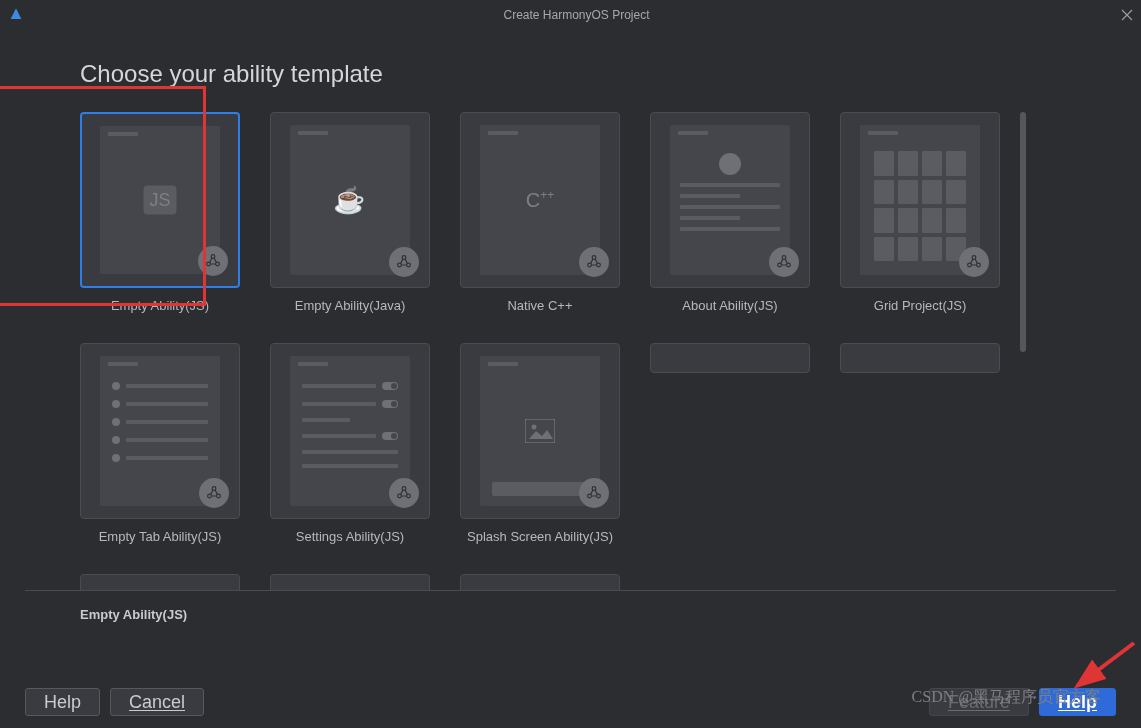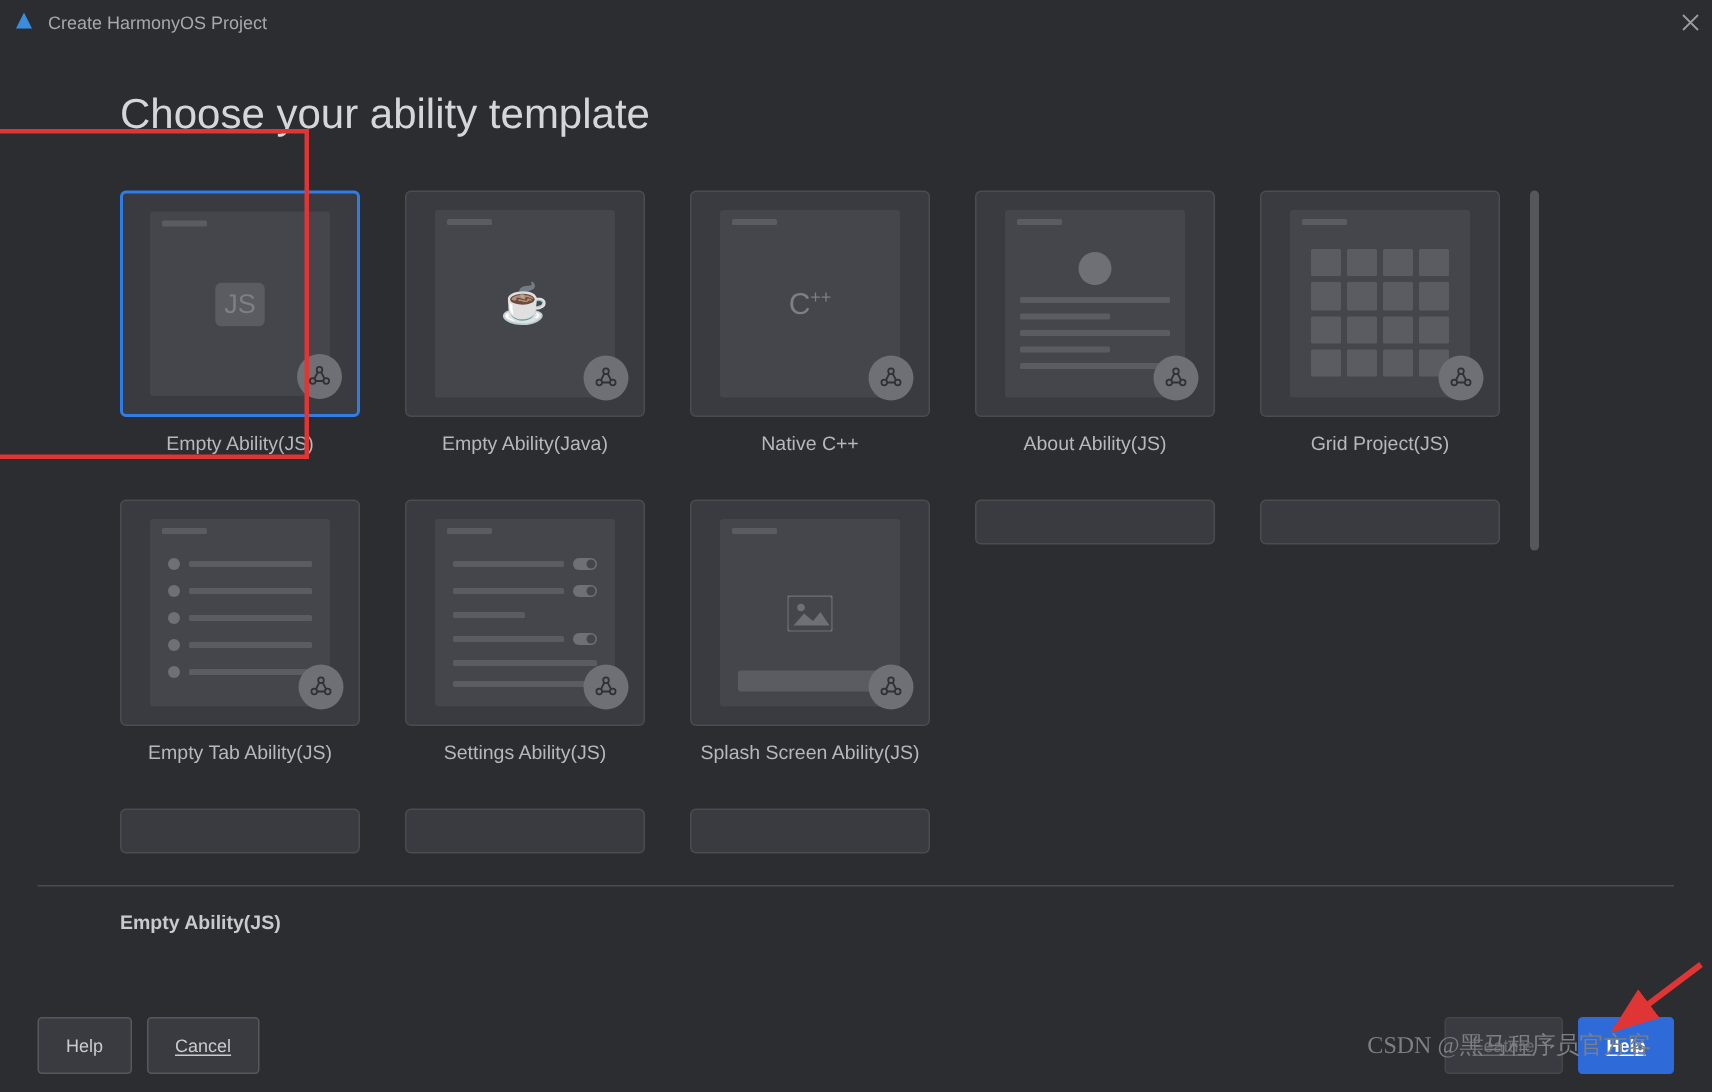--- a/index.html
+++ b/index.html
@@ -1,43 +1,43 @@
 <!DOCTYPE html>
 <html><head>
 <meta charset="utf-8">
 <style>
   * { box-sizing: border-box; margin: 0; padding: 0; font-family: "Segoe UI", Arial, sans-serif; }
   body { width: 1141px; height: 728px; background: #2b2d30; color: #b0b4b9; overflow: hidden; position: relative; }
-  .titlebar { height: 30px; display: flex; align-items: center; padding: 0 8px; background: #2b2d30; font-size: 12px; color: #a6a8ab; }
+  .titlebar { height: 30px; display: flex; align-items: center; padding: 0 8px; background: #2b2d30; font-size: 12px; color: #a6a8ab; text-align: center; }
   .titlebar .logo { width: 16px; height: 16px; margin-right: 8px; }
   .titlebar .title { flex: 1; }
   .titlebar .close { width: 12px; height: 12px; color: #9a9c9f; cursor: pointer; }
   .content { padding: 30px 60px 0 80px; height: 560px; overflow: hidden; position: relative; }
-  h1 { color: #d4d7da; font-weight: 400; font-size: 28px; margin-bottom: 35px; }
+  h1 { color: #d4d7da; font-weight: 400; font-size: 24px; margin-bottom: 24px; }
   .templates-wrap { display: flex; gap: 20px; }
   .templates { display: grid; grid-template-columns: repeat(5, 160px); gap: 30px 30px; }
   .template { display: flex; flex-direction: column; align-items: center; cursor: pointer; }
-  .card { width: 160px; height: 151px; background: #393b40; border-radius: 4px; border: 1px solid #4a4c50; position: relative; padding: 12px; display: flex; flex-direction: column; align-items: center; justify-content: center; }
+  .card { width: 160px; height: 176px; background: #393b40; border-radius: 4px; border: 1px solid #4a4c50; position: relative; padding: 12px; display: flex; flex-direction: column; align-items: center; justify-content: center; }
   .card.selected { border: 2px solid #2e7de9; }
   .thumb { width: 120px; height: 150px; background: #44464b; border-radius: 2px; position: relative; overflow: hidden; }
   .thumb .bar { position: absolute; top: 6px; left: 8px; right: 8px; height: 4px; background: #5a5c61; border-radius: 1px; }
   .thumb .bar.short { width: 30px; }
   .thumb .center-icon { position: absolute; top: 50%; left: 50%; transform: translate(-50%, -50%); color: #7c7f85; font-size: 26px; font-weight: 500; }
   .badge { position: absolute; bottom: 10px; right: 10px; width: 30px; height: 30px; border-radius: 50%; background: #6e7076; display: flex; align-items: center; justify-content: center; }
   .badge svg { width: 18px; height: 18px; }
   .tlabel { margin-top: 10px; font-size: 13px; color: #b5b8bc; text-align: center; }
   .highlight { position: absolute; border: 3px solid #e03535; pointer-events: none; }
   .scrollbar-track { width: 6px; height: 440px; background: transparent; border-radius: 3px; position: relative; }
   .scrollbar-thumb { position: absolute; top: 0; width: 6px; height: 240px; background: #55575b; border-radius: 3px; }
   .divider { height: 1px; background: #4a4c50; margin: 0 25px; }
   .footer { padding: 16px 25px 0 80px; }
   .footer .desc-title { font-size: 13px; font-weight: 600; color: #c8cacd; margin-bottom: 6px; }
   .footer .desc-text { font-size: 12.5px; color: #b0b3b7; }
   .buttonbar { position: absolute; bottom: 12px; left: 25px; right: 25px; display: flex; align-items: center; gap: 10px; }
-  .btn { height: 38px; padding: 0 18px; background: #393b40; border: 1px solid #56585d; color: #c9cbce; font-size: 12px; border-radius: 3px; cursor: pointer; display: flex; align-items: center; }
+  .btn { height: 28px; padding: 0 18px; background: #393b40; border: 1px solid #56585d; color: #c9cbce; font-size: 18px; border-radius: 3px; cursor: pointer; display: flex; align-items: center; }
   .btn.underlined span { text-decoration: underline; text-underline-offset: 2px; }
   .btn.disabled { color: #6a6c70; border-color: #44464a; cursor: default; }
   .btn.primary { background: #2e6bd9; border-color: #2e6bd9; color: #fff; font-weight: 600; }
   .spacer { flex: 1; }
   .watermark { position: absolute; bottom: 20px; right: 40px; color: #7c7f84; font-size: 16px; font-family: Liberation Serif, serif; pointer-events: none; }
   .arrow { position: absolute; bottom: 30px; right: 2px; pointer-events: none; }
   .row3 .card { height: 30px; overflow: hidden; }
   
   .about-lines { position:absolute; top:30px; left:10px; right:10px; }
   .about-lines .ln { height:4px; background:#5a5c61; margin-bottom:7px; border-radius:1px;}

